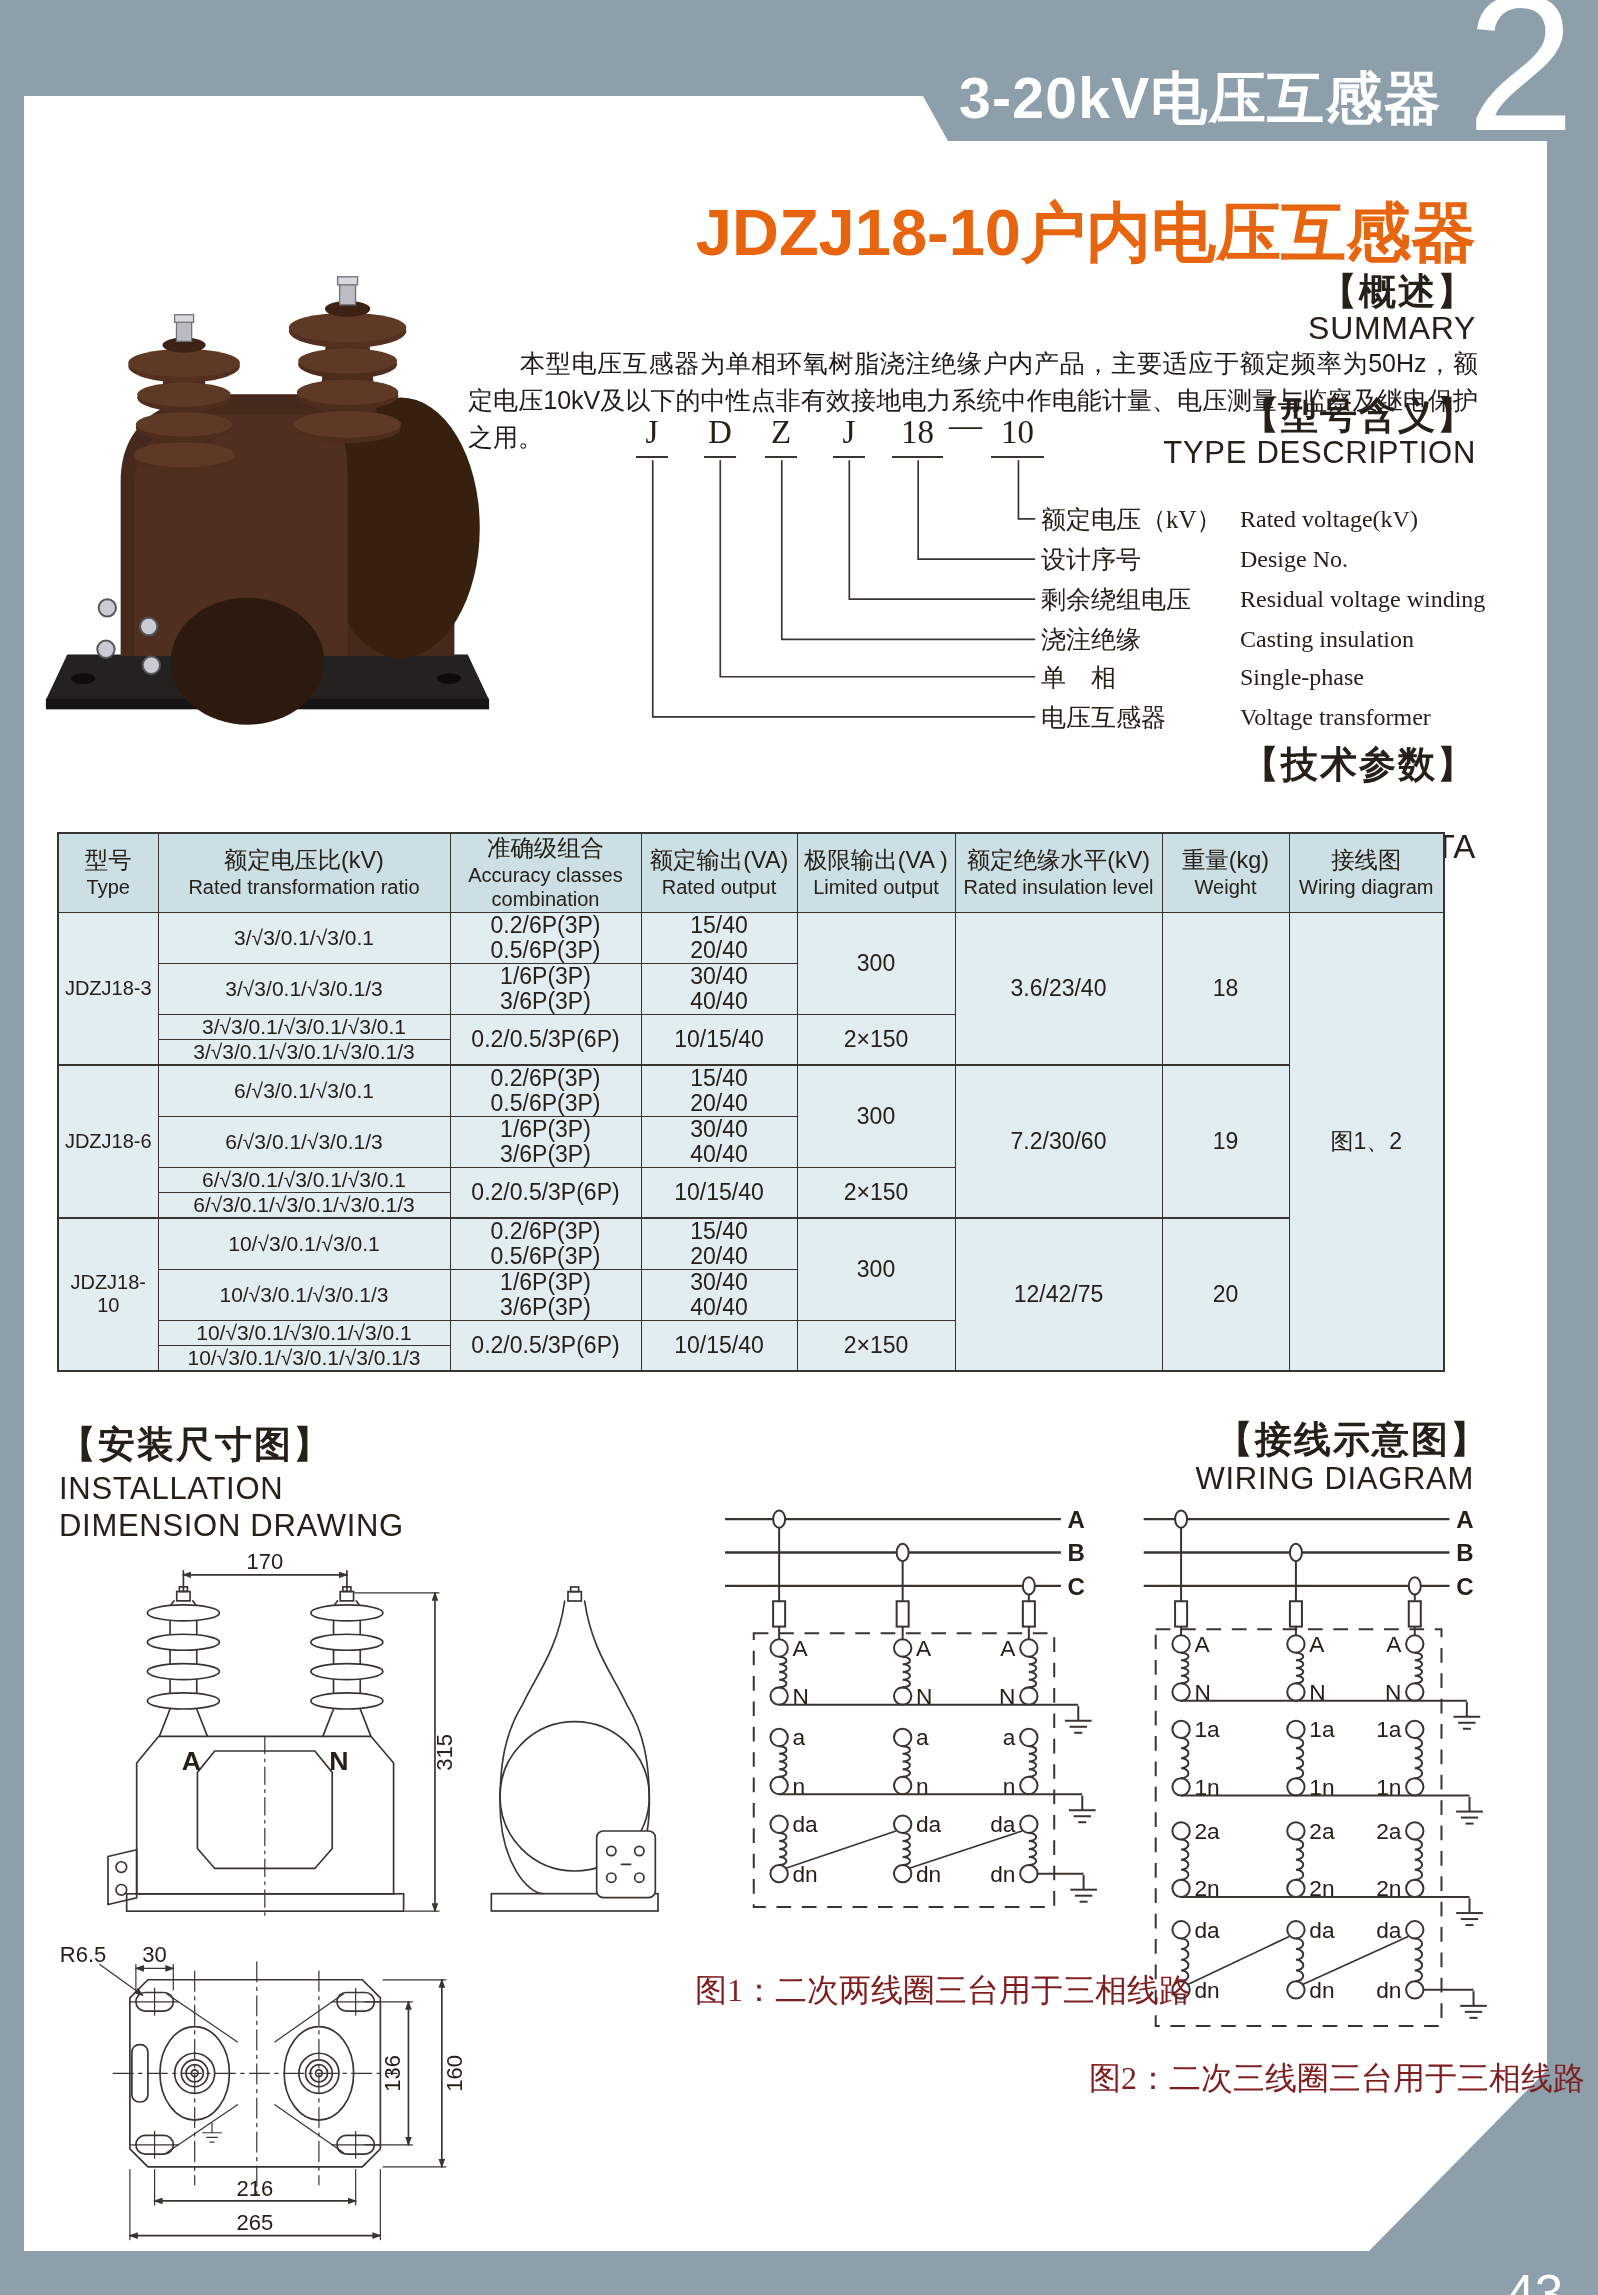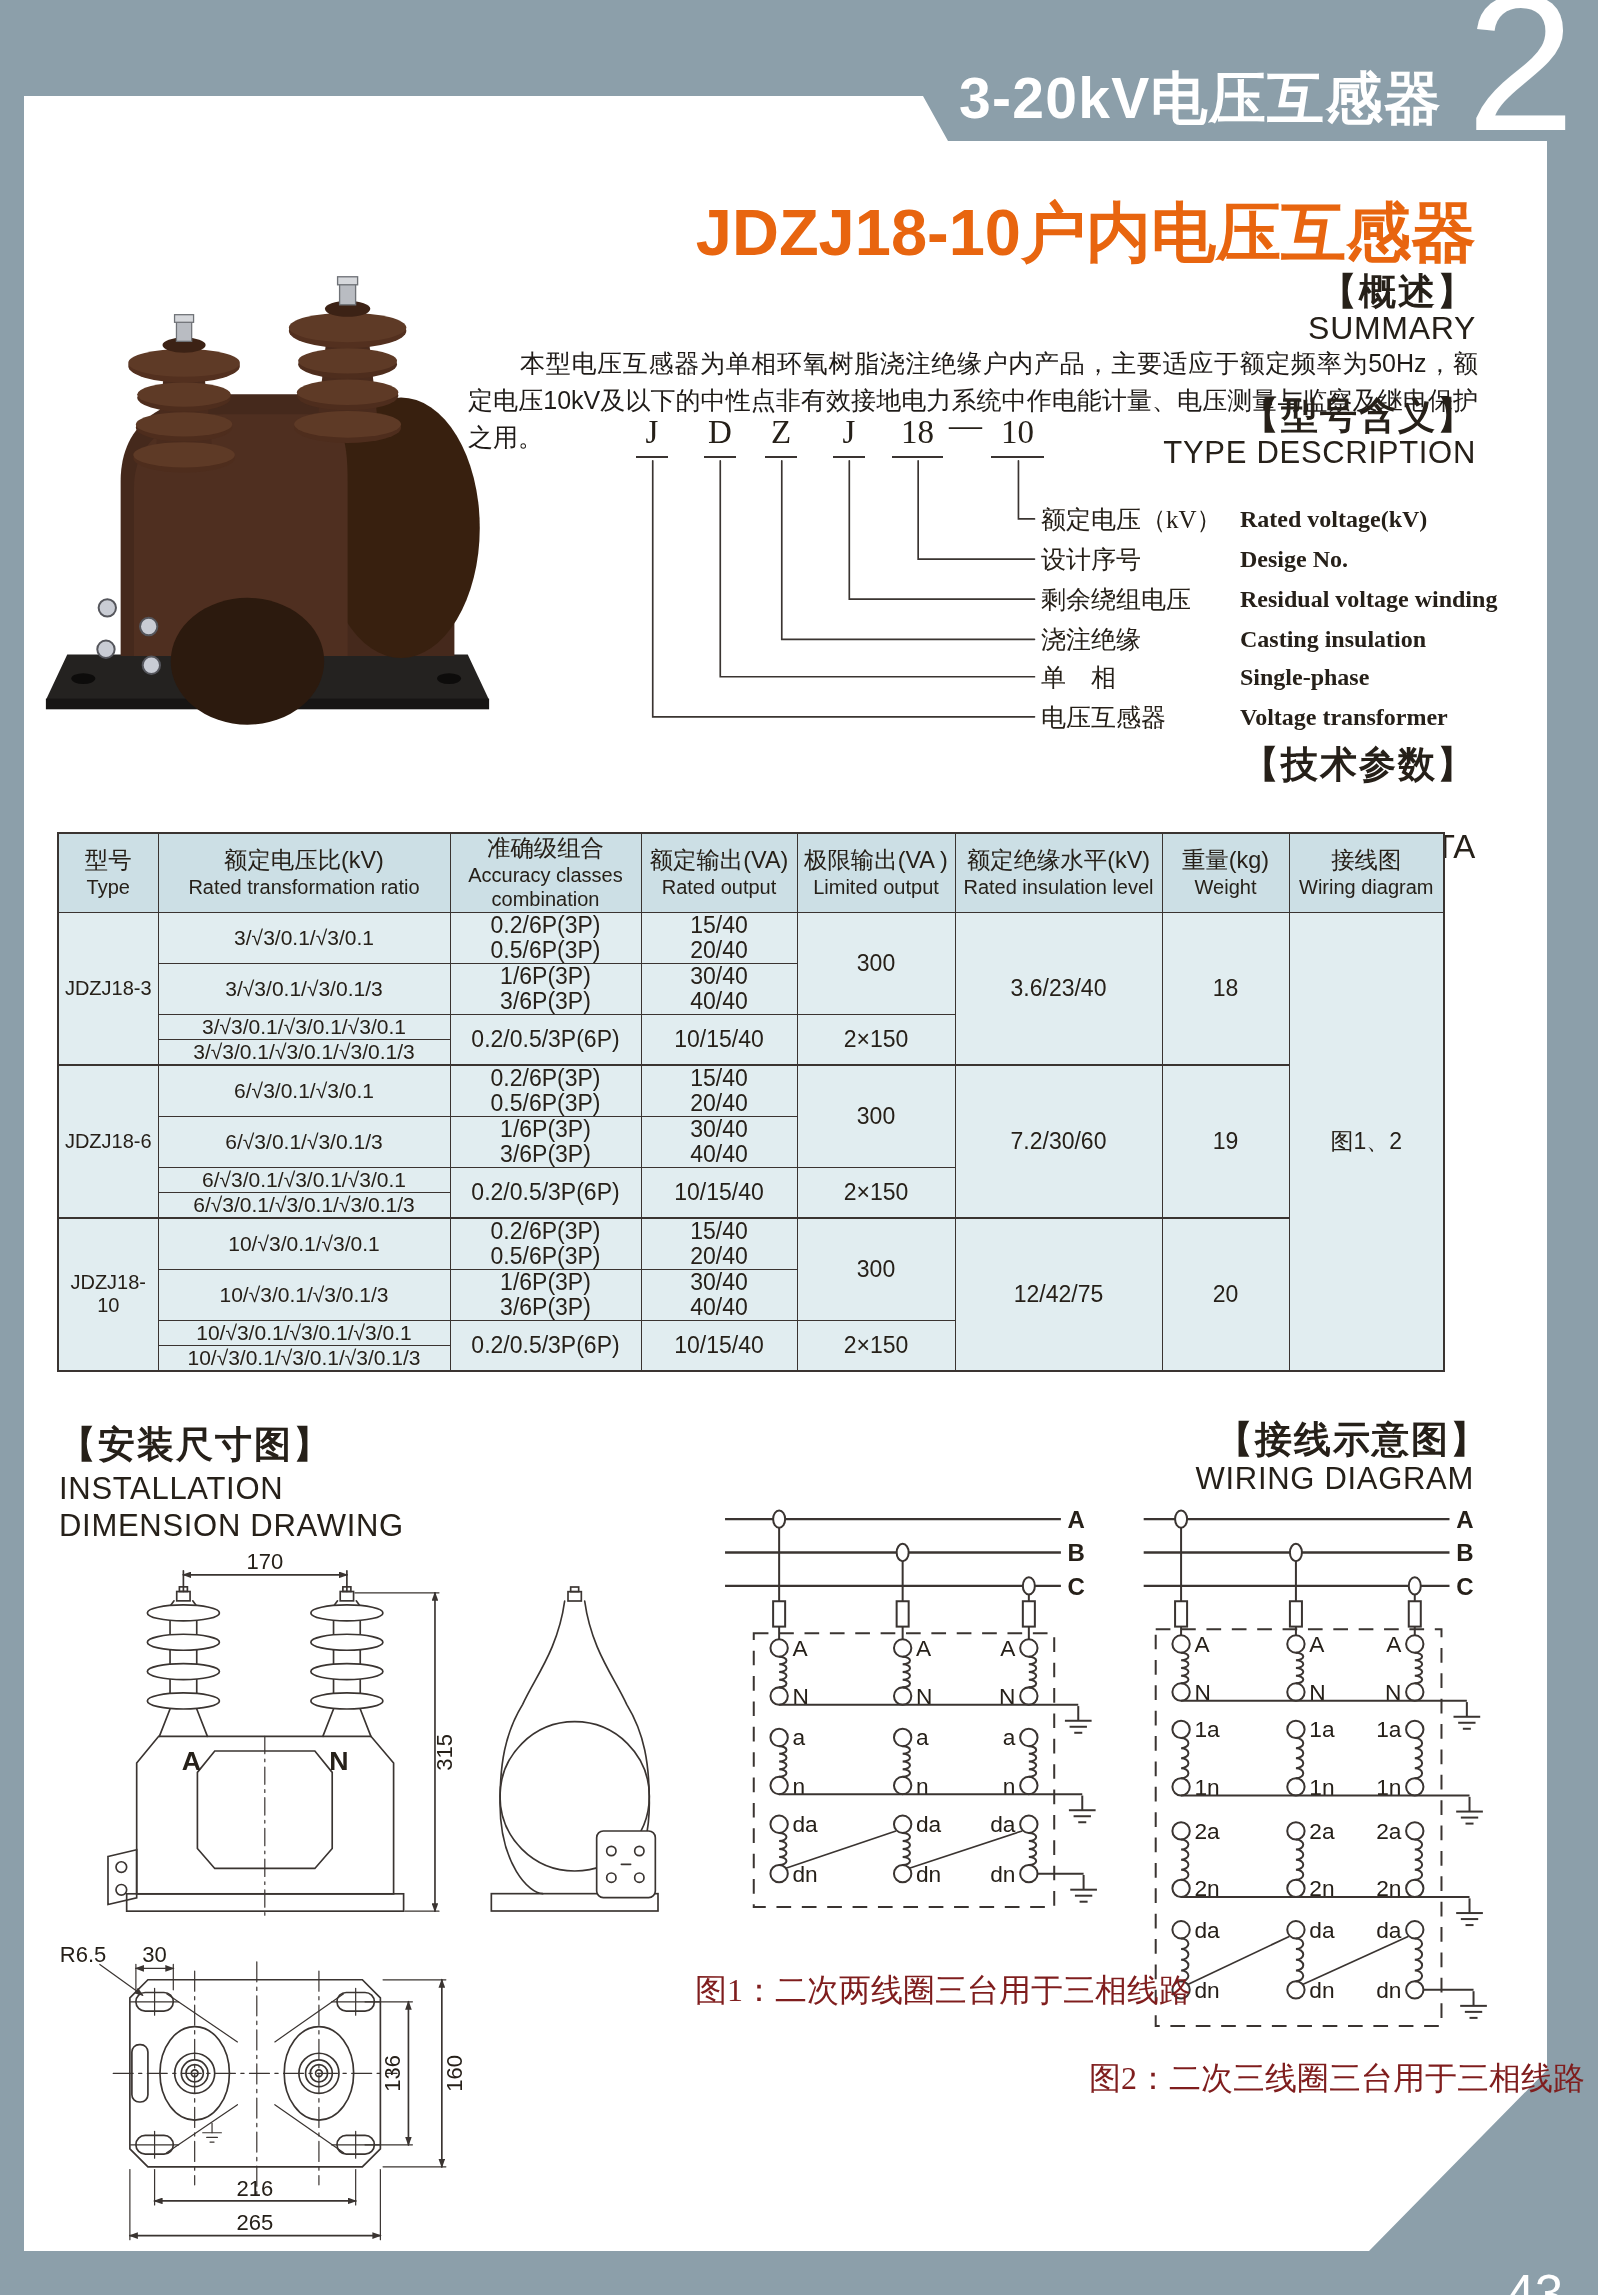--- a/index.html
+++ b/index.html
@@ -16,21 +16,21 @@
   .chapter-num{position:absolute; right:23px; top:-35px; font-size:195px; font-weight:400; color:#ffffff; line-height:1;}
   .doc-title{position:absolute; right:122px; top:189px; font-size:65px; font-weight:bold; color:var(--accent); letter-spacing:0px; white-space:nowrap;}
   .h-cn{position:absolute; font-size:37px; font-weight:bold; color:var(--ink); letter-spacing:2px; white-space:nowrap;}
   .h-en{position:absolute; font-size:31px; font-weight:400; color:var(--ink); letter-spacing:0.7px; white-space:nowrap;}
   .r{text-align:right;}
   .summary-text{position:absolute; left:468px; top:345px; width:1010px; font-size:25px; line-height:37px; text-align:justify; text-indent:52px; color:#1f1b18;}
   .code-ch{position:absolute; top:414px; font-family:"Liberation Serif",serif; font-size:33px; text-align:center; border-bottom:2px solid var(--line); padding-bottom:5.3px;}
   .code-dash{position:absolute; top:407px; font-family:"Liberation Serif",serif; font-size:33px; text-align:center;}
   .td-row{position:absolute; height:35px; line-height:35px; font-family:"Liberation Serif",serif; white-space:nowrap;}
   .td-cn{position:absolute; left:1041px; width:194px; font-size:25px;}
-  .td-en{position:absolute; left:1240px; width:314px; font-size:24px;font-weight:bold;}
+  .td-en{position:absolute; left:1240px; width:314px; font-size:24px;}
   table.tech{position:absolute; left:57px; top:832px; width:1386px; border-collapse:collapse; table-layout:fixed;
              border:2.7px solid var(--line); background:var(--td-bg);}
   table.tech th{background:var(--th-bg); border:1.3px solid var(--line); height:79px; font-weight:400; padding:0;}
   table.tech th .hcn{font-size:23.4px; line-height:29px;}
   table.tech th .hen{font-size:20px; line-height:24px;}
   table.tech td{border:1.3px solid var(--line); text-align:center; vertical-align:middle; font-size:23px; padding:0 2px;}
   table.tech td div{line-height:25px;}
   table.tech tr.gsep td{border-top:2.7px solid var(--line);}
   table.tech td.c-model{font-size:20px;}
   table.tech td.c-ratio{font-size:21px;}

